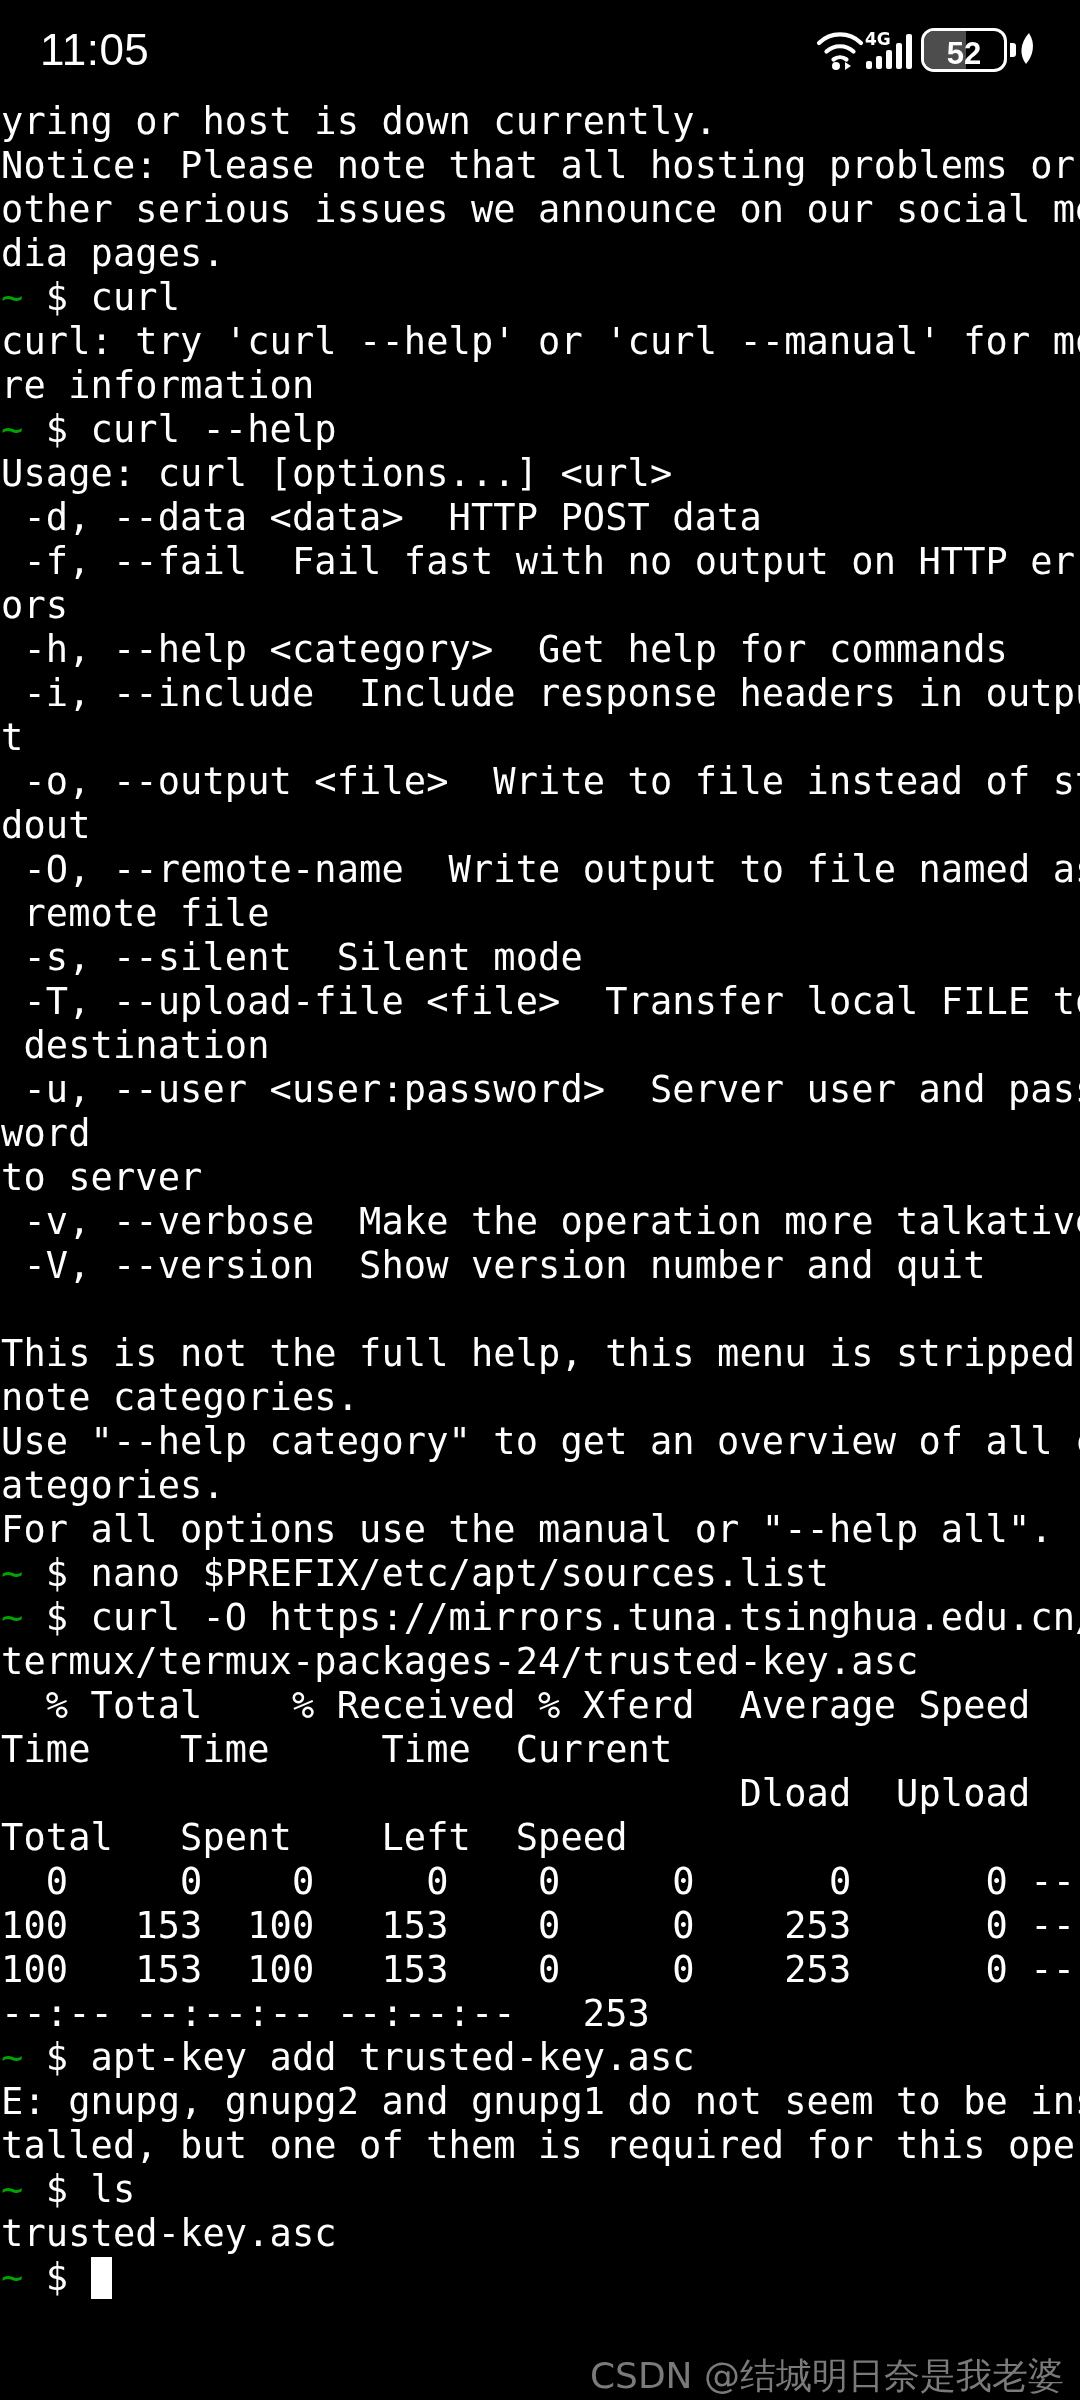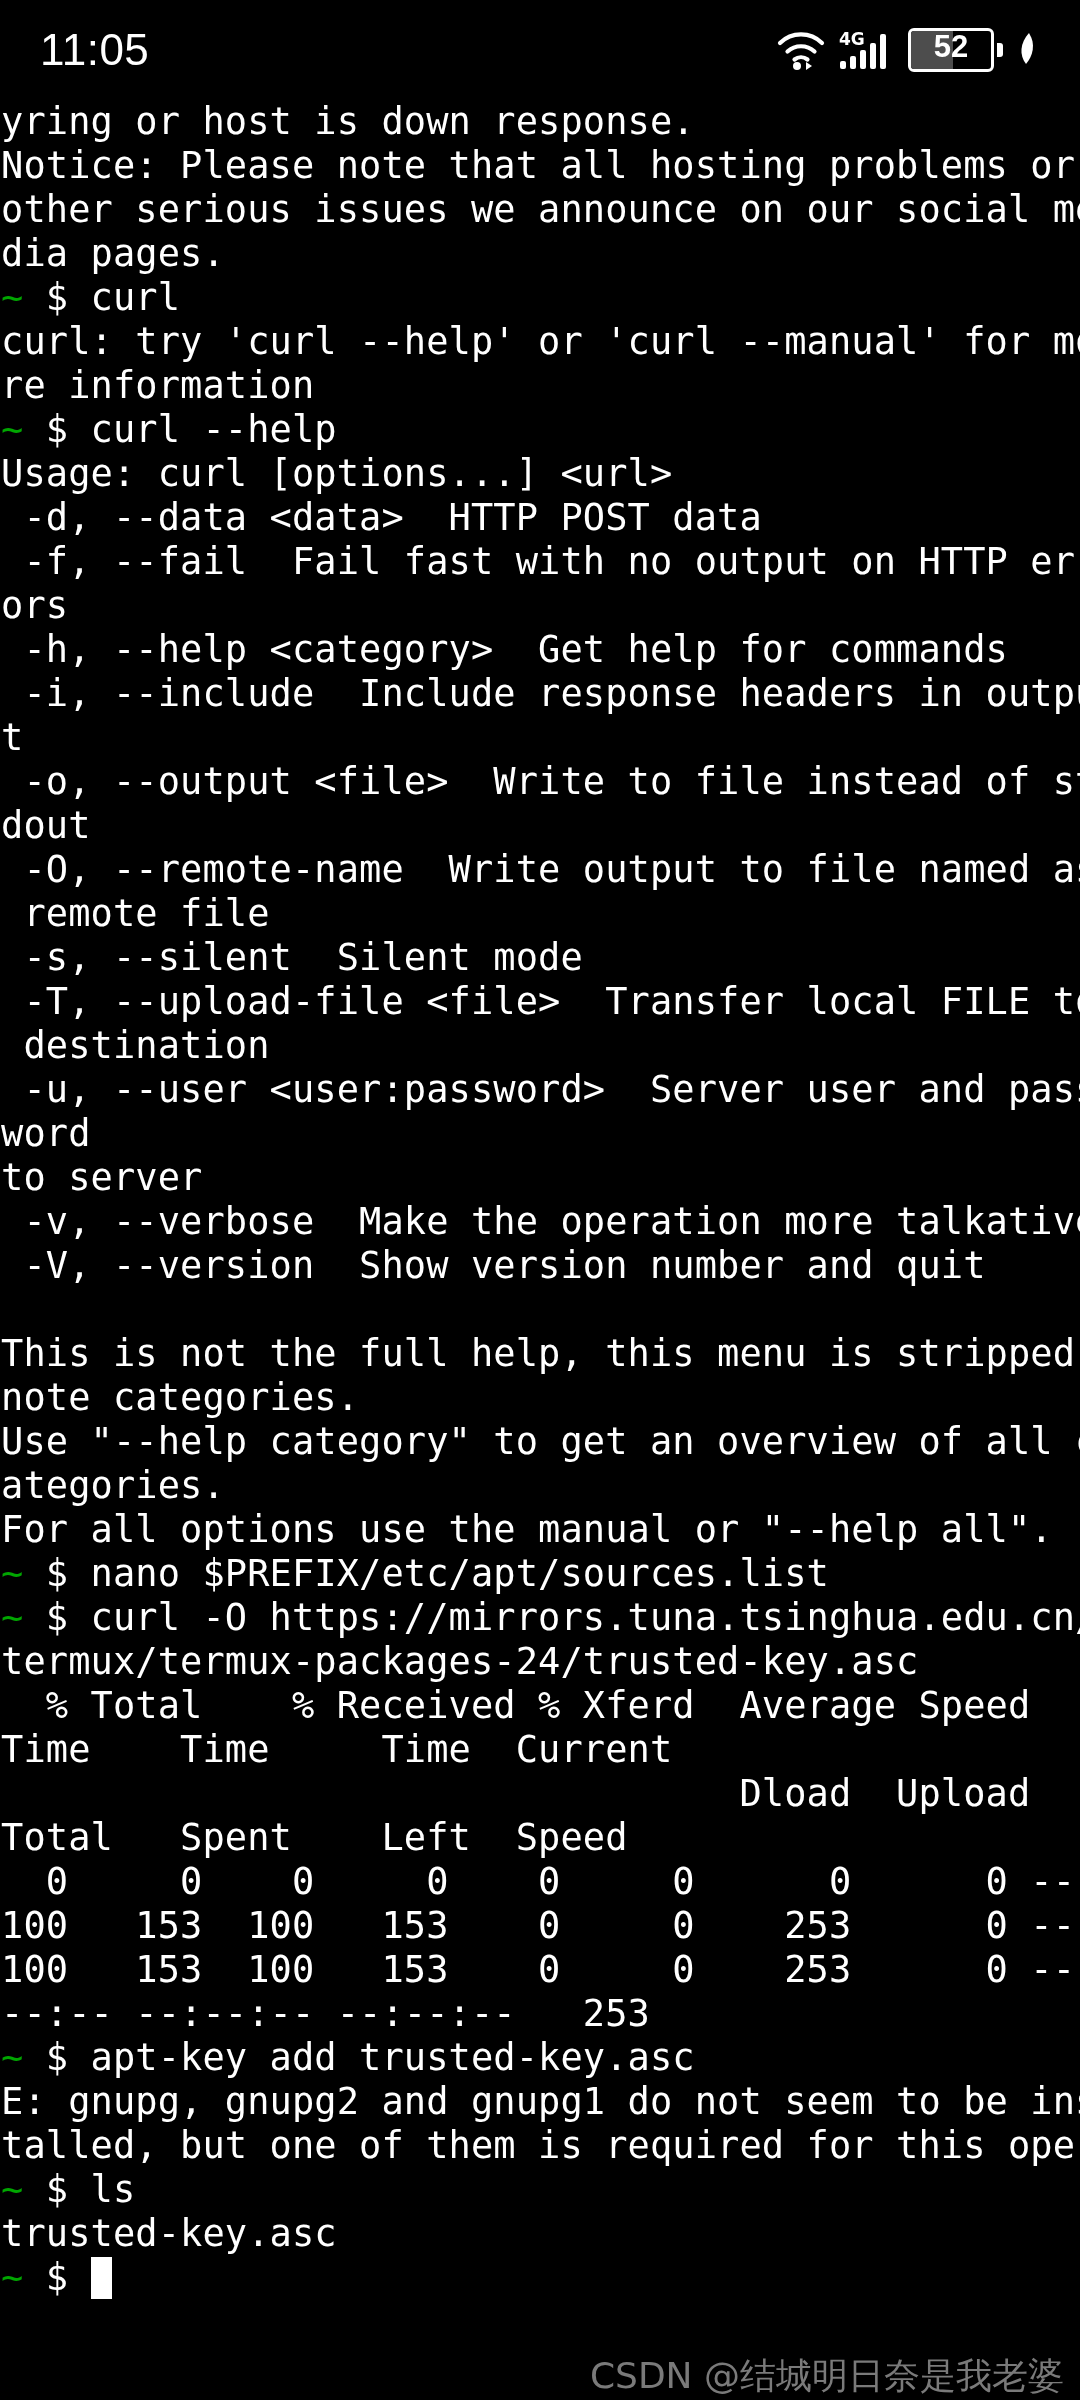--- a/index.html
+++ b/index.html
@@ -33,34 +33,33 @@
     color: #ffffff;
     font-family: "Liberation Sans", sans-serif;
     font-size: 44px;
     font-weight: 400;
     letter-spacing: 0.5px;
     line-height: 1;
   }
   #status-icons {
     display: flex;
     align-items: center;
-    gap: 13px;
   }
   .sb-icon { display: flex; align-items: center; }
 
   
   .battery {
     position: relative;
     width: 86px;
     height: 44px;
     border: 3px solid #ffffff;
-    border-radius: 6px;
+    border-radius: 13px;
     box-sizing: border-box;
     display: flex;
-    align-items: flex-start;
+    align-items: flex-end;
     justify-content: center;
     overflow: hidden;
   }
   .battery-fill {
     position: absolute;
     left: 0; top: 0; bottom: 0;
     width: 52%;
     background: #4d4d4d;
   }
   .battery-text {
@@ -170,21 +169,21 @@
       <svg width="26" height="42" viewBox="0 0 26 42" aria-hidden="true">
         <path d="M13 4 C4 14 3 26 10 35 C17 27 20 15 13 4 Z" fill="#ffffff"></path>
       </svg>
     </span>
 
   </div>
 </div>
 
 <div id="terminal">
   <div id="terminal-lines">
-      <div class="term-line"><span class="seg-plain">yring or host is down response.</span></div>
+      <div class="term-line"><span class="seg-plain">yring or host is down currently.</span></div>
       <div class="term-line bold-head"><span class="seg-bold" style="font-weight: 400;">Notice</span><span class="seg-plain">: Please note that all hosting problems or</span></div>
       <div class="term-line"><span class="seg-plain">other serious issues we announce on our social me</span></div>
       <div class="term-line"><span class="seg-plain">dia pages.</span></div>
       <div class="term-line"><span class="seg-prompt">~</span><span class="seg-plain"> $ </span><span class="seg-plain">curl</span></div>
       <div class="term-line"><span class="seg-plain">curl: try 'curl --help' or 'curl --manual' for mo</span></div>
       <div class="term-line"><span class="seg-plain">re information</span></div>
       <div class="term-line"><span class="seg-prompt">~</span><span class="seg-plain"> $ </span><span class="seg-plain">curl --help</span></div>
       <div class="term-line"><span class="seg-plain">Usage: curl [options...] &lt;url&gt;</span></div>
       <div class="term-line"><span class="seg-plain"> -d, --data &lt;data&gt;  HTTP POST data</span></div>
       <div class="term-line"><span class="seg-plain"> -f, --fail  Fail fast with no output on HTTP err</span></div>

